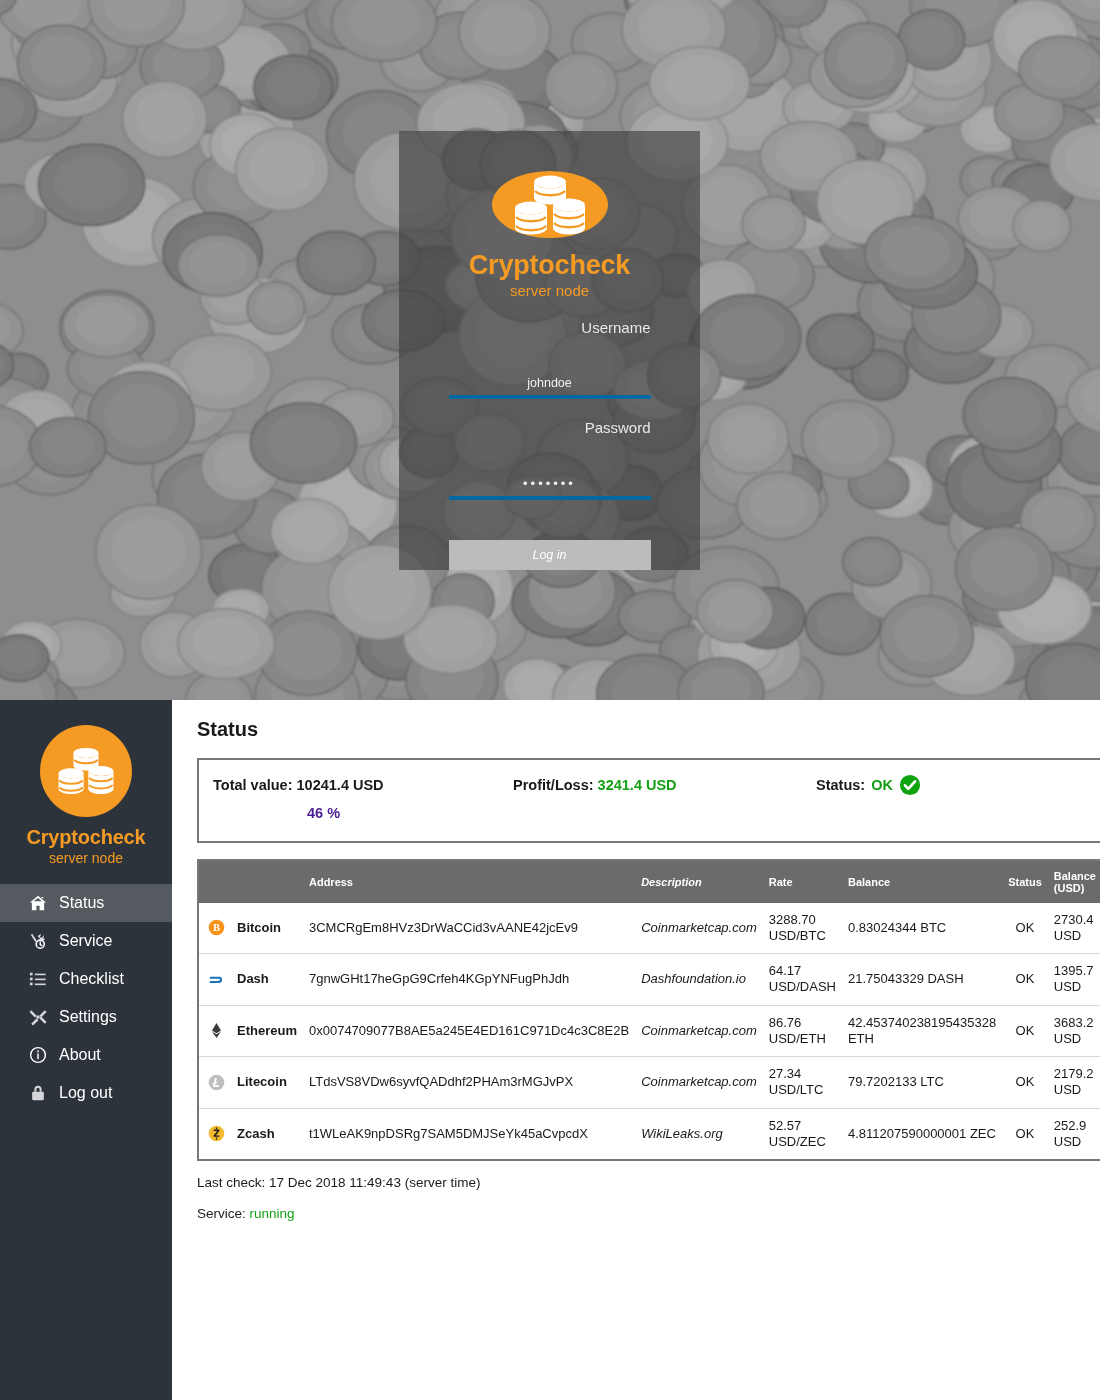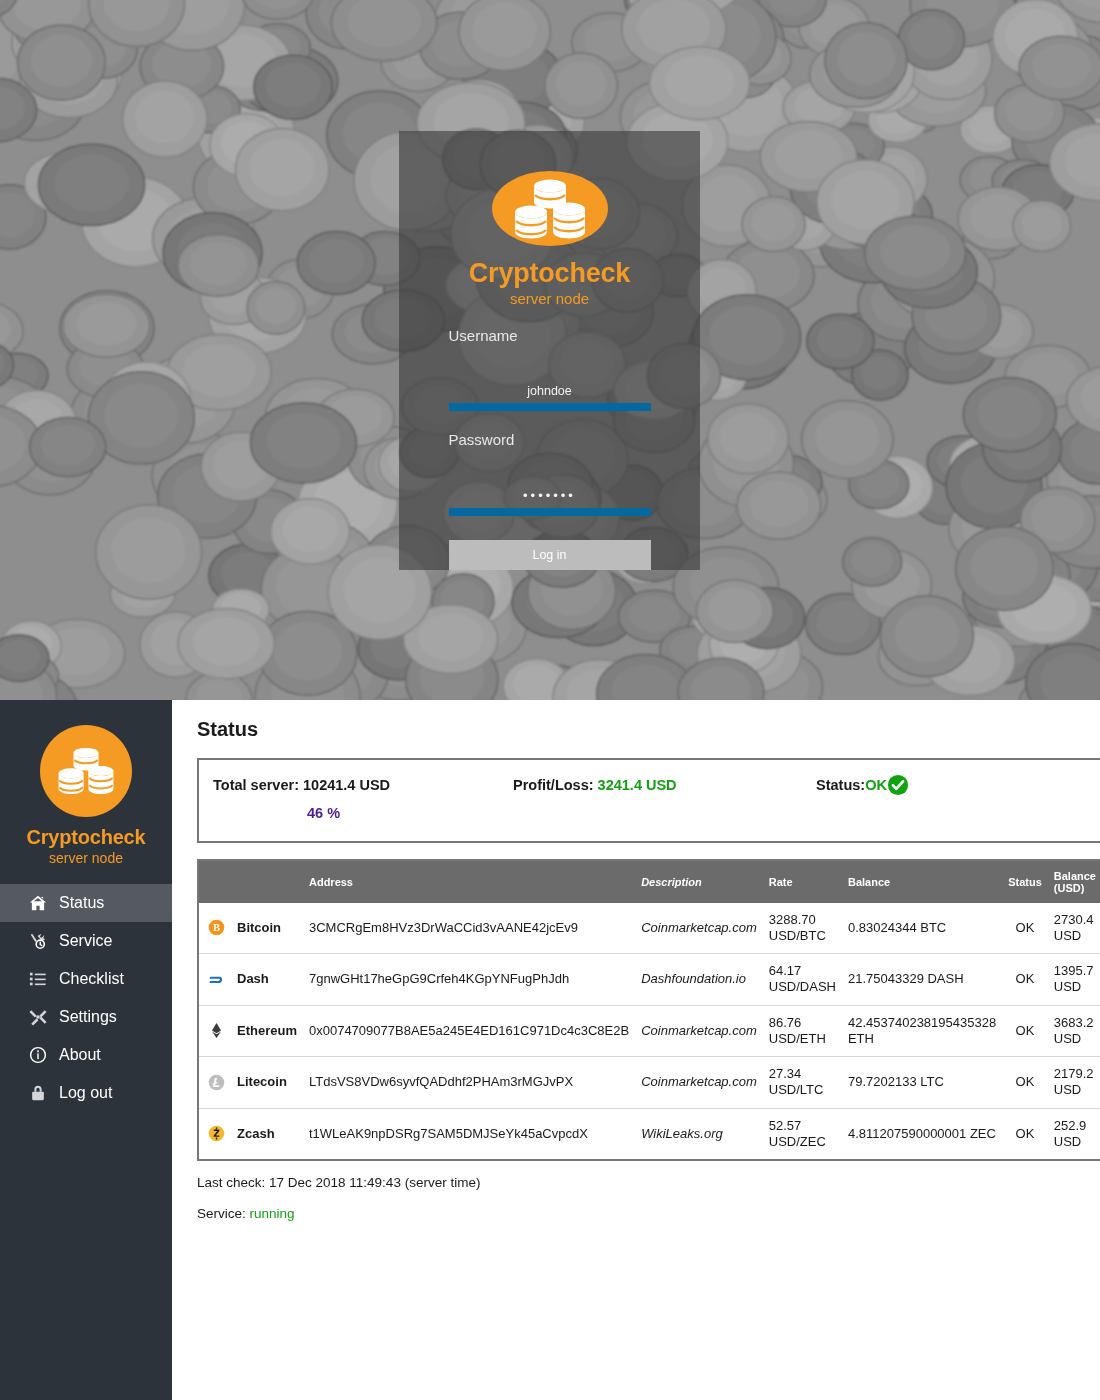--- a/index.html
+++ b/index.html
@@ -40,38 +40,39 @@
   .logo-circle.small { width: 92px; height: 92px; margin-top: 0; }
 
   .brand-name {
     color: #f59a23; font-size: 27px; font-weight: bold;
     margin-top: 12px; letter-spacing: -0.2px;
   }
   .brand-sub { color: #f59a23; font-size: 15px; margin-top: 1px; }
 
   .field-group { width: 202px; margin-top: 20px; }
   .field-label {
-    color: #e8e8e8; font-size: 15px; text-align: left;
+    color: #e8e8e8; font-size: 15px; text-align: right;
     display: block; margin-bottom: 8px;
   }
   .field-input {
     width: 100%; background: transparent; border: none;
-    border-bottom: 8px solid #0369a1;
+    border-bottom: 4px solid #0369a1;
     color: #f2f2f2; font-size: 12.5px; text-align: center;
     padding-bottom: 5px; outline: none;
     font-family: "Liberation Sans", sans-serif;
     margin-top: 32px;
   }
   .field-input.pw { letter-spacing: 3px; font-size: 13px; }
   .login-btn {
-    width: 202px; margin-top: 24px;
+    width: 202px; margin-top: 40px;
     background: #bcbcbc; color: #ffffff;
     border: none; padding: 8px 0;
     font-size: 12.5px; cursor: pointer;
     font-family: "Liberation Sans", sans-serif;
+    font-style: italic;
   }
 
   
   #app { display: flex; width: 1100px; height: 700px; background: #fff; }
 
   #sidebar {
     width: 172px; background: #2d333b; flex-shrink: 0;
     display: flex; flex-direction: column;
   }
   .sidebar-brand {
@@ -95,21 +96,21 @@
   #content { flex: 1; padding: 18px 14px 0 25px; background: #fff; }
   #page-title { font-size: 20px; font-weight: bold; color: #1a1a1a; margin-bottom: 17px; }
 
   #summary-box {
     border: 2px solid #777; padding: 11px 14px 13px 14px;
     margin-bottom: 16px;
   }
   .sum-row { display: flex; font-size: 14.5px; font-weight: bold; color: #1a1a1a; line-height: 1.95; }
   .sum-c1 { width: 300px; }
   .sum-c2 { width: 303px; }
-  .sum-c3 { display: flex; align-items: center; }
+  .sum-c3 { display: flex; align-items: center; gap: 6px; }
   .sum-green { color: #14a014; }
   .sum-pct { padding-left: 94px; color: #4c1d95; }
   .check-icon { width: 22px; height: 22px; }
 
   table#holdings {
     width: 100%; border-collapse: collapse;
     border: 2px solid #777; font-size: 13px;
   }
   table#holdings thead th {
     background: #6b6b6b; color: #ffffff; font-weight: bold;
@@ -894,21 +895,21 @@
       <span>Log out</span>
     </a>
   </nav>
 
   <main id="content">
     <h1 id="page-title">Status</h1>
 
     <div id="summary-box">
       <div class="sum-row">
         <div class="sum-c1">
-          <span>Total server:</span>
+          <span>Total value:</span>
           <span>10241.4 USD</span>
         </div>
         <div class="sum-c2">
           <span>Profit/Loss:</span>
           <span class="sum-green">3241.4 USD</span>
         </div>
         <div class="sum-c3">
           <span>Status:</span>
           <span class="sum-green">OK</span>
           <span class="check-icon">

